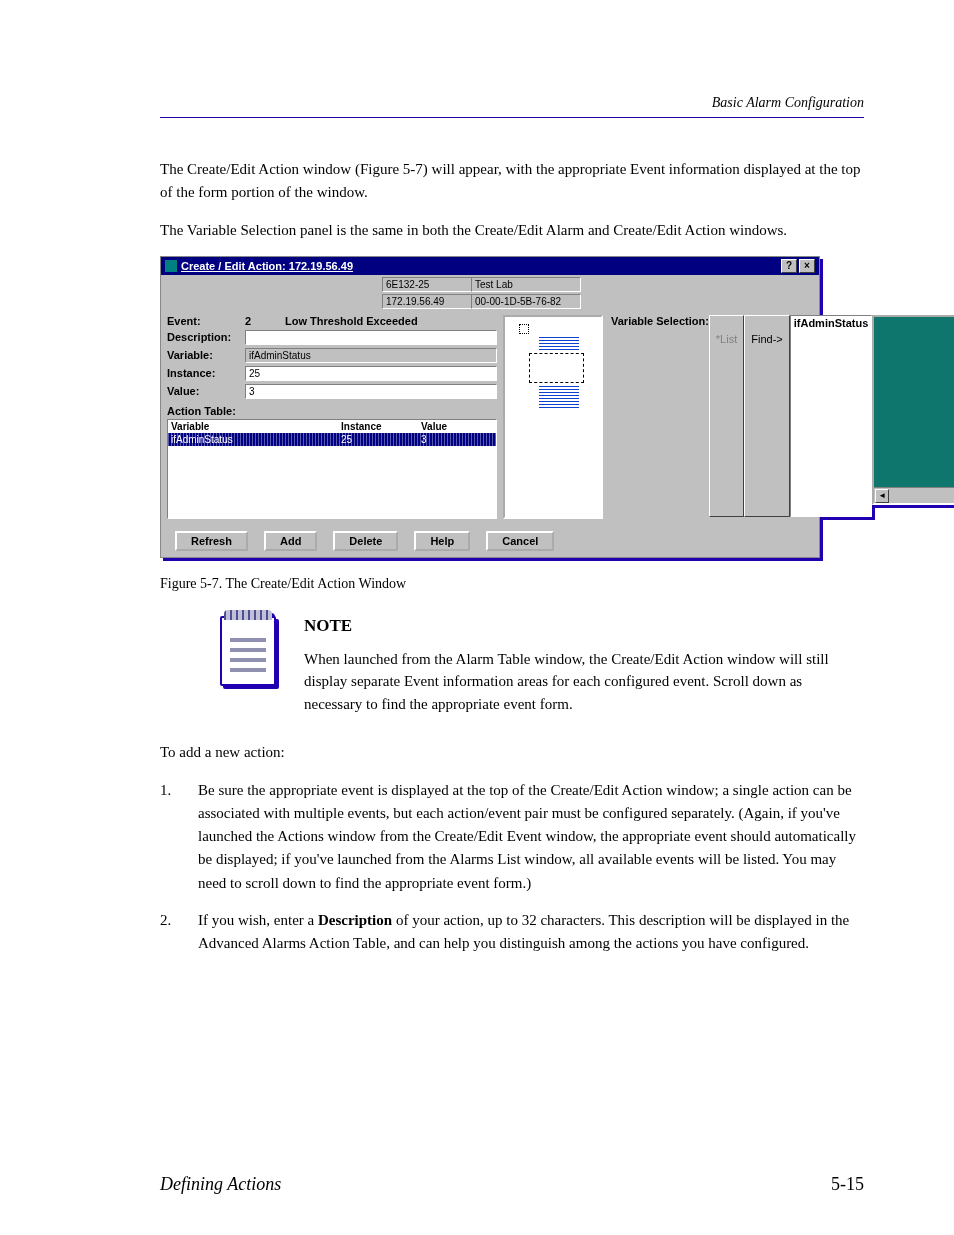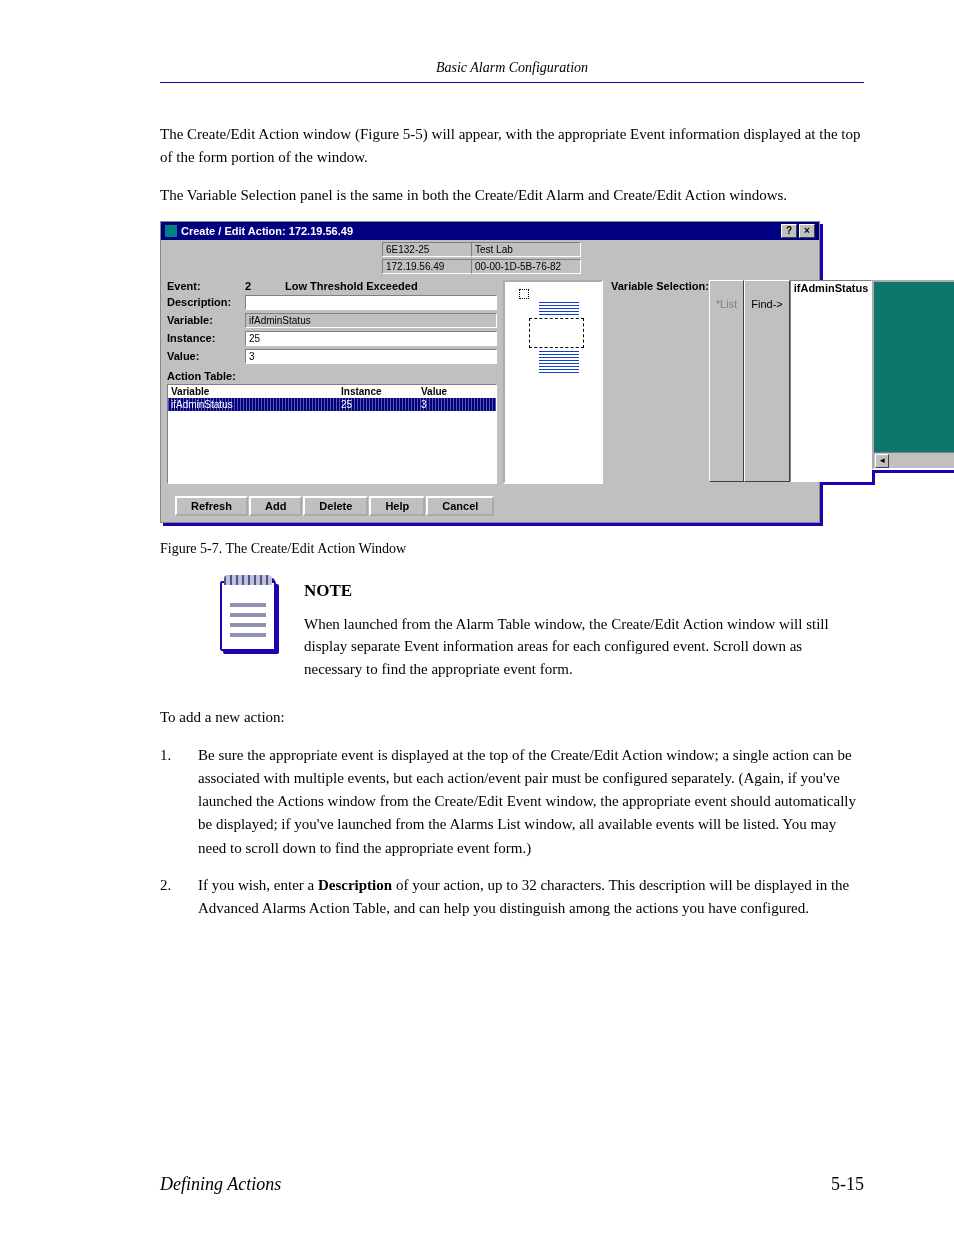--- a/index.html
+++ b/index.html
@@ -10,24 +10,25 @@
     width: 954px;
     margin: 0 auto;
     padding: 0;
   }
   .page {
     padding: 60px 90px 40px 160px;
     position: relative;
     min-height: 1235px;
   }
   .header-right {
-    text-align: center;
+    text-align: right;
     font-style: italic;
     font-size: 14px;
     margin-bottom: 6px;
+    margin-top: 35px;
   }
   .header-rule {
     border: none;
     border-top: 1.5px solid #2000b0;
     margin-bottom: 40px;
   }
   .body-text {
     font-size: 15px;
     line-height: 1.55;
     margin-bottom: 14px;
@@ -42,21 +43,21 @@
   }
   .titlebar {
     background: #000080;
     color: #fff;
     font-weight: bold;
     padding: 2px 4px;
     display: flex;
     align-items: center;
     justify-content: space-between;
   }
-  .titlebar-left { display: flex; align-items: center; gap: 4px; }
+  .titlebar-left { display: flex; align-items: center; gap: 4px; text-decoration: underline; }
   .title-ico {
     width: 12px; height: 12px; background: #008080; display: inline-block;
   }
   .titlebar-btns { display: flex; gap: 2px; }
   .tbtn {
     width: 16px; height: 14px; background: #c0c0c0; border: 1px solid #fff;
     border-right-color:#404040; border-bottom-color:#404040;
     font-size:10px; line-height:12px; text-align:center; color:#000;
   }
   .inforow {
@@ -131,21 +132,21 @@
     width:14px; height:10px; background:#f0c000; border:1px solid #806000;
     position:relative;
   }
   .folder-ico::before{content:"";position:absolute;top:-3px;left:0;width:6px;height:3px;background:#f0c000;border:1px solid #806000;border-bottom:none}
   .leaf-ico {
     width:16px; height:10px; border-radius:5px; background:linear-gradient(90deg,#00c000,#008000);
     border:1px solid #004000;
   }
   .leaf { display:flex; align-items:center; gap:12px; padding:0 2px 0 14px; }
   .leaf.sel span.lbl { background:#c0c0c0; outline:1px solid #000; padding:0 2px; }
-  .btnrow { display:flex; gap:1px; padding:4px 0 6px 14px; }
+  .btnrow { display:flex; gap:16px; padding:4px 0 6px 14px; }
   .winbtn {
     border:2px outset #fff; background:#c0c0c0; padding:2px 14px; font-weight:bold;
     font-size:11px; font-family:inherit;
   }
   .figcap { font-size:14px; margin: 8px 0 24px 0; }
   .noteblock { display:flex; gap:28px; align-items:flex-start; margin:20px 0 26px 60px; }
   .note-ico {
     width:56px; height:70px; border:2px solid #2000b0; border-radius:2px; background:#fff;
     position:relative; flex-shrink:0;
   }
@@ -166,21 +167,21 @@
   
   .shadow { filter: drop-shadow(3px 3px 0 #2000b0); }
 </style>
 </head>
 <body>
 <div class="page">
 
 <div class="header-right">Basic Alarm Configuration</div>
 <hr class="header-rule">
 
-<p class="body-text">The Create/Edit Action window (Figure 5-5) will appear, with the appropriate Event information displayed at the top of the form portion of the window.</p>
+<p class="body-text">The Create/Edit Action window (Figure 5-7) will appear, with the appropriate Event information displayed at the top of the form portion of the window.</p>
 <p class="body-text">The Variable Selection panel is the same in both the Create/Edit Alarm and Create/Edit Action windows.</p>
 
 <div class="fig-window shadow">
   <div class="titlebar">
     <span class="titlebar-left">
       <span class="title-ico"></span>
       <span>Create / Edit Action: 172.19.56.49</span>
     </span>
     <span class="titlebar-btns">
       <span class="tbtn">?</span>

